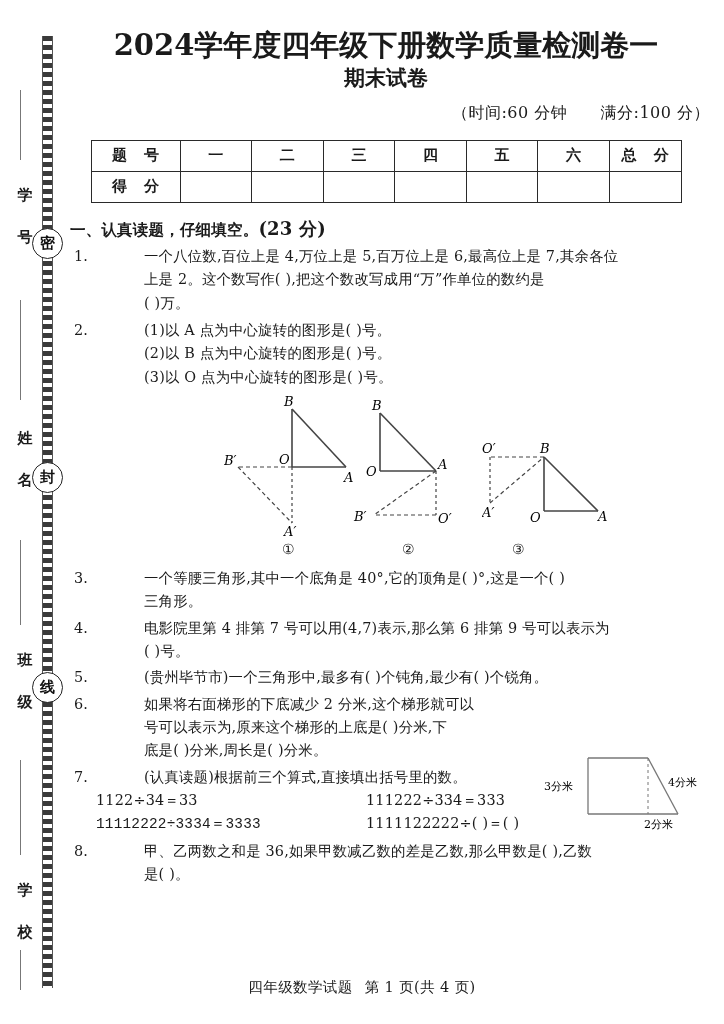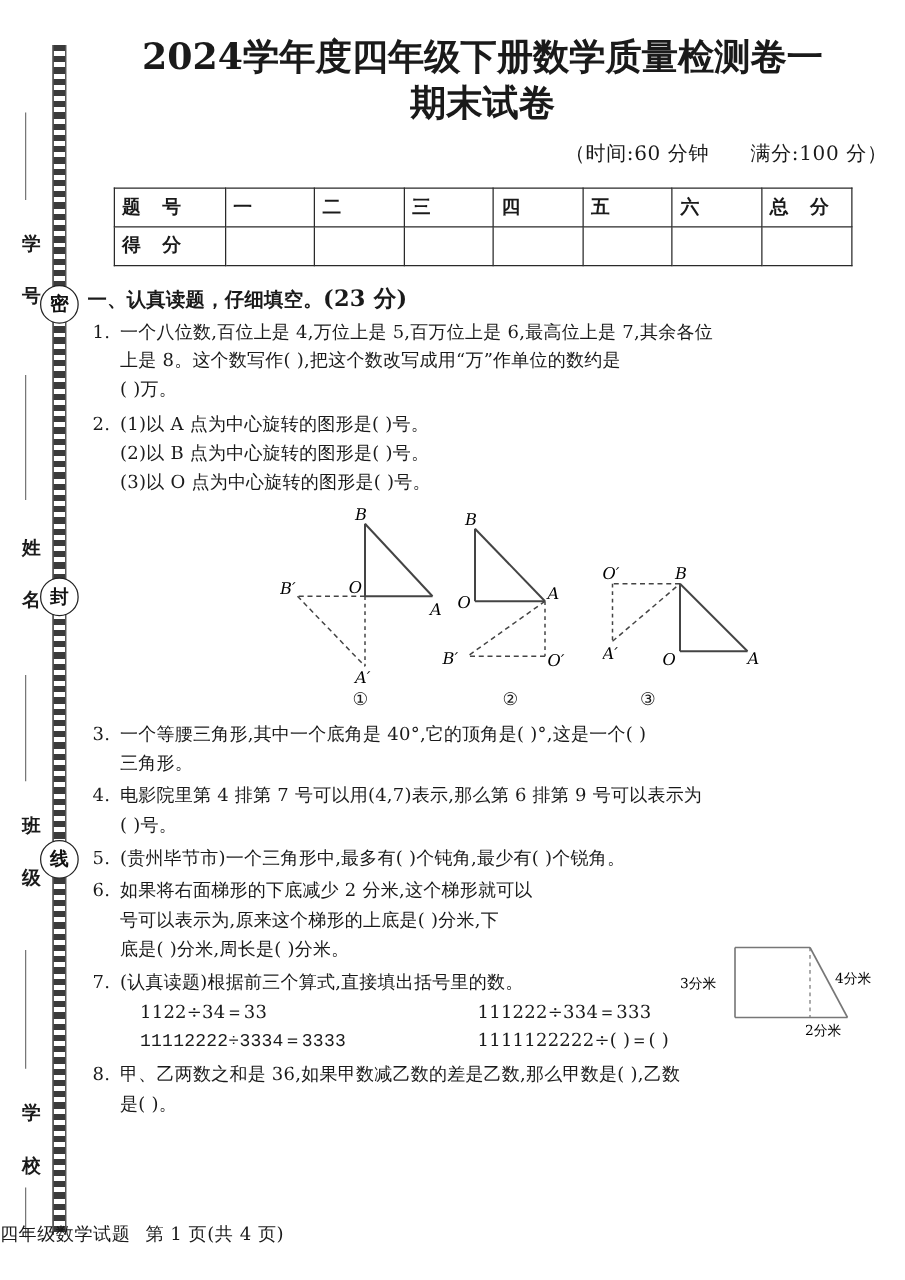--- a/index.html
+++ b/index.html
@@ -95,21 +95,21 @@
     font-size: 29px;
     font-weight: 700;
     letter-spacing: 0px;
     margin-top: 28px;
     line-height: 1.22;
     font-family: "DejaVu Serif", "Liberation Serif", serif;
     white-space: nowrap;
   }
   .title-sub {
     text-align: center;
-    font-size: 29px;
+    font-size: 21px;
     font-weight: 700;
     line-height: 1.22;
     margin-top: 2px;
   }
   .exam-meta {
     text-align: right;
     font-size: 16px;
     margin-top: 12px;
     letter-spacing: 0.5px;
   }
@@ -118,21 +118,21 @@
   
   table.score-table {
     border-collapse: collapse;
     margin: 16px auto 0 auto;
     width: 591px;
     table-layout: fixed;
   }
   table.score-table td {
     border: 1px solid #2a2a2a;
     height: 30px;
-    text-align: left;
+    text-align: center;
     font-size: 15px;
     font-weight: 700;
     letter-spacing: 6px;
     padding: 0;
     text-indent: 6px;
   }
   table.score-table td.head-cell { width: 88px; }
 
   
   .section-head {
@@ -144,22 +144,22 @@
   .section-head .pts { font-weight: 700; font-size: 18px; }
 
   .q {
     font-size: 14.4px;
     line-height: 1.62;
     margin: 2px 0 0 34px;
     letter-spacing: 0.2px;
     position: relative;
   }
   .q .num { position: absolute; left: -22px; }
-  .q .ind { display: block; }
-  .q .sub { display: block; margin-left: 16px; }
+  .q .ind { display: block; margin-left: 48px; }
+  .q .sub { display: block; }
 
   
   .figs {
     position: relative;
     height: 152px;
     margin-top: 6px;
   }
   .fig-caption-row {
     position: relative;
     height: 18px;
@@ -178,20 +178,21 @@
     width: 160px;
     height: 78px;
   }
 
   
   .footer {
     position: absolute;
     left: 0;
     right: 0;
     top: 978px;
+    text-align: center;
     font-size: 14.5px;
     letter-spacing: 0.4px;
   }
   .footer .sp { display: inline-block; width: 12px; }
 </style>
 </head>
 <body>
 
 <div class="seal-strip"></div>
 
@@ -246,21 +247,21 @@
   </tbody>
     </table>
 
   <div class="section-head">
     <span>一、认真读题，仔细填空。</span><span class="pts">(23 分)</span>
   </div>
 
   <div class="q">
     <span class="num">1.</span>
     <span class="ind">一个八位数,百位上是 4,万位上是 5,百万位上是 6,最高位上是 7,其余各位</span>
-    <span class="ind">上是 8。这个数写作(                    ),把这个数改写成用“万”作单位的数约是</span>
+    <span class="ind">上是 2。这个数写作(                    ),把这个数改写成用“万”作单位的数约是</span>
     <span class="ind">(        )万。</span>
   </div>
 
   <div class="q" style="margin-top:4px;">
     <span class="num">2.</span>
     <span class="ind">(1)以 A 点为中心旋转的图形是(        )号。</span>
     <span class="ind">(2)以 B 点为中心旋转的图形是(        )号。</span>
     <span class="ind">(3)以 O 点为中心旋转的图形是(        )号。</span>
   </div>
 

